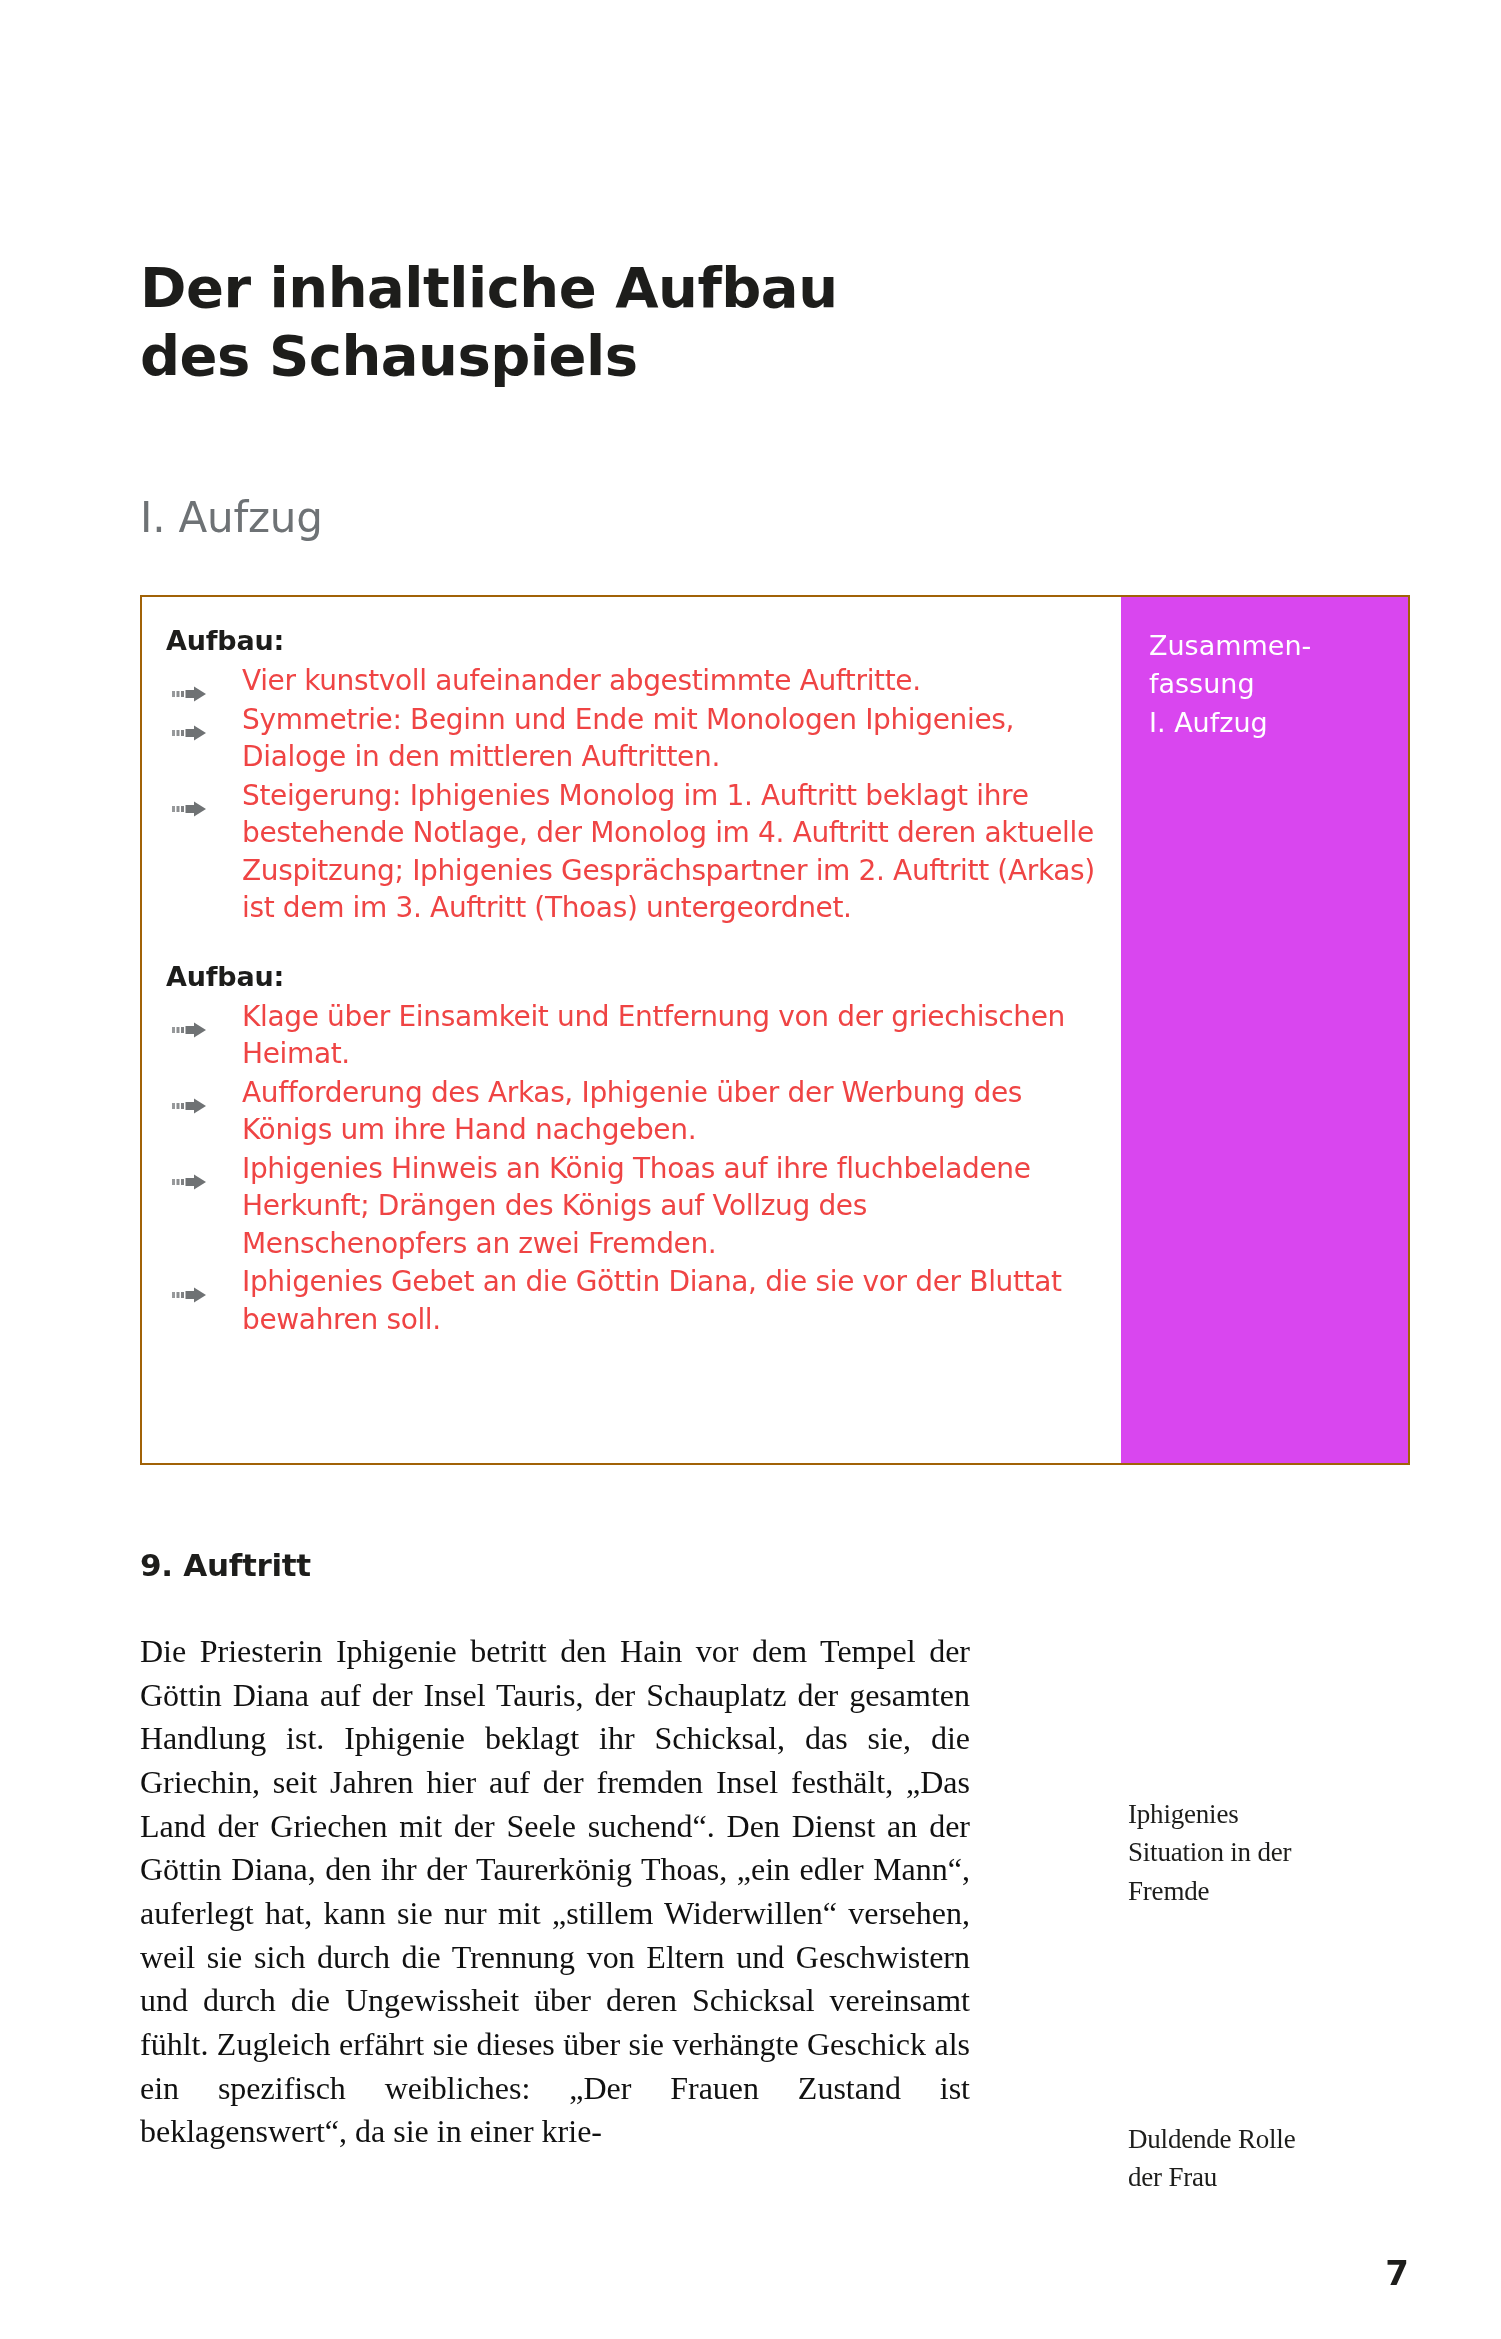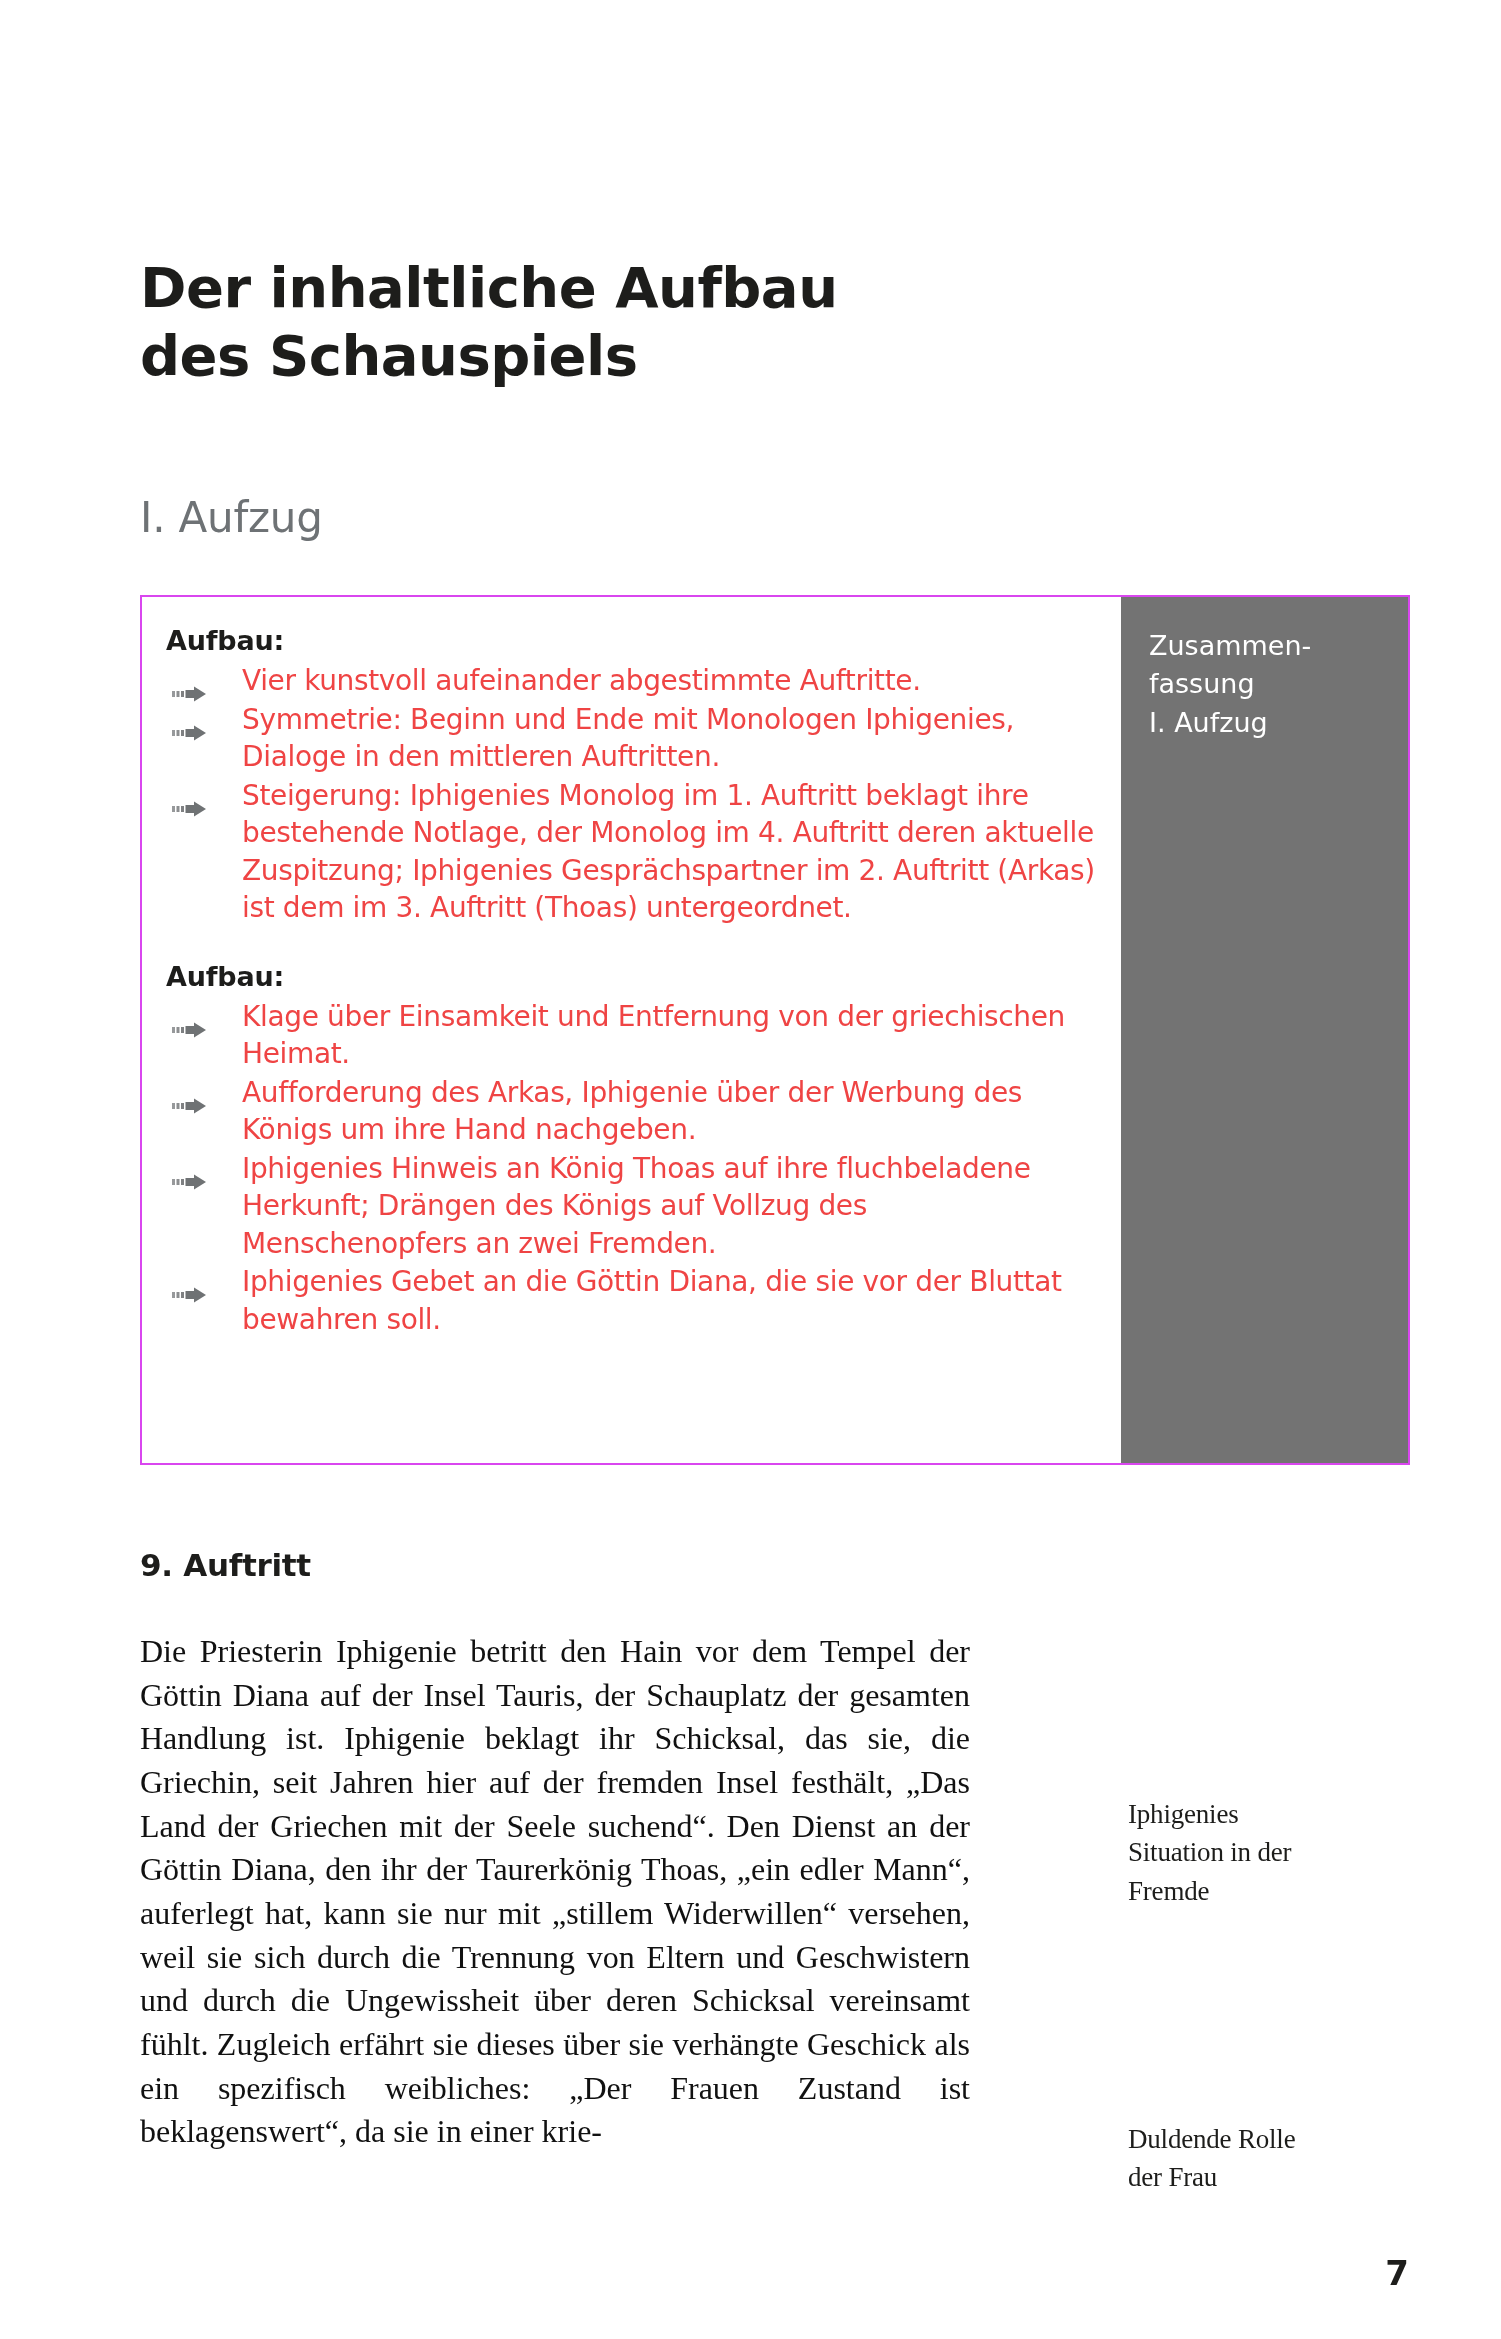--- a/index.html
+++ b/index.html
@@ -53,30 +53,30 @@
   }
 
   
   .summary-box {
     position: absolute;
     left: 140px;
     top: 547px;
     width: 1270px;
     height: 870px;
     box-sizing: border-box;
-    border: 2px solid #d946ef;
+    border: 2px solid #a16207;
     background: #ffffff;
   }
   .summary-sidebar {
     position: absolute;
     right: 0;
     top: 0;
     width: 287px;
     height: 100%;
-    background: #737373;
+    background: #d946ef;
     box-sizing: border-box;
     padding: 30px 0 0 28px;
   }
   .summary-sidebar-text {
     color: #ffffff;
     font-family: "DejaVu Sans", "Liberation Sans", sans-serif;
     font-size: 27px;
     line-height: 1.42;
     white-space: pre-line;
   }

